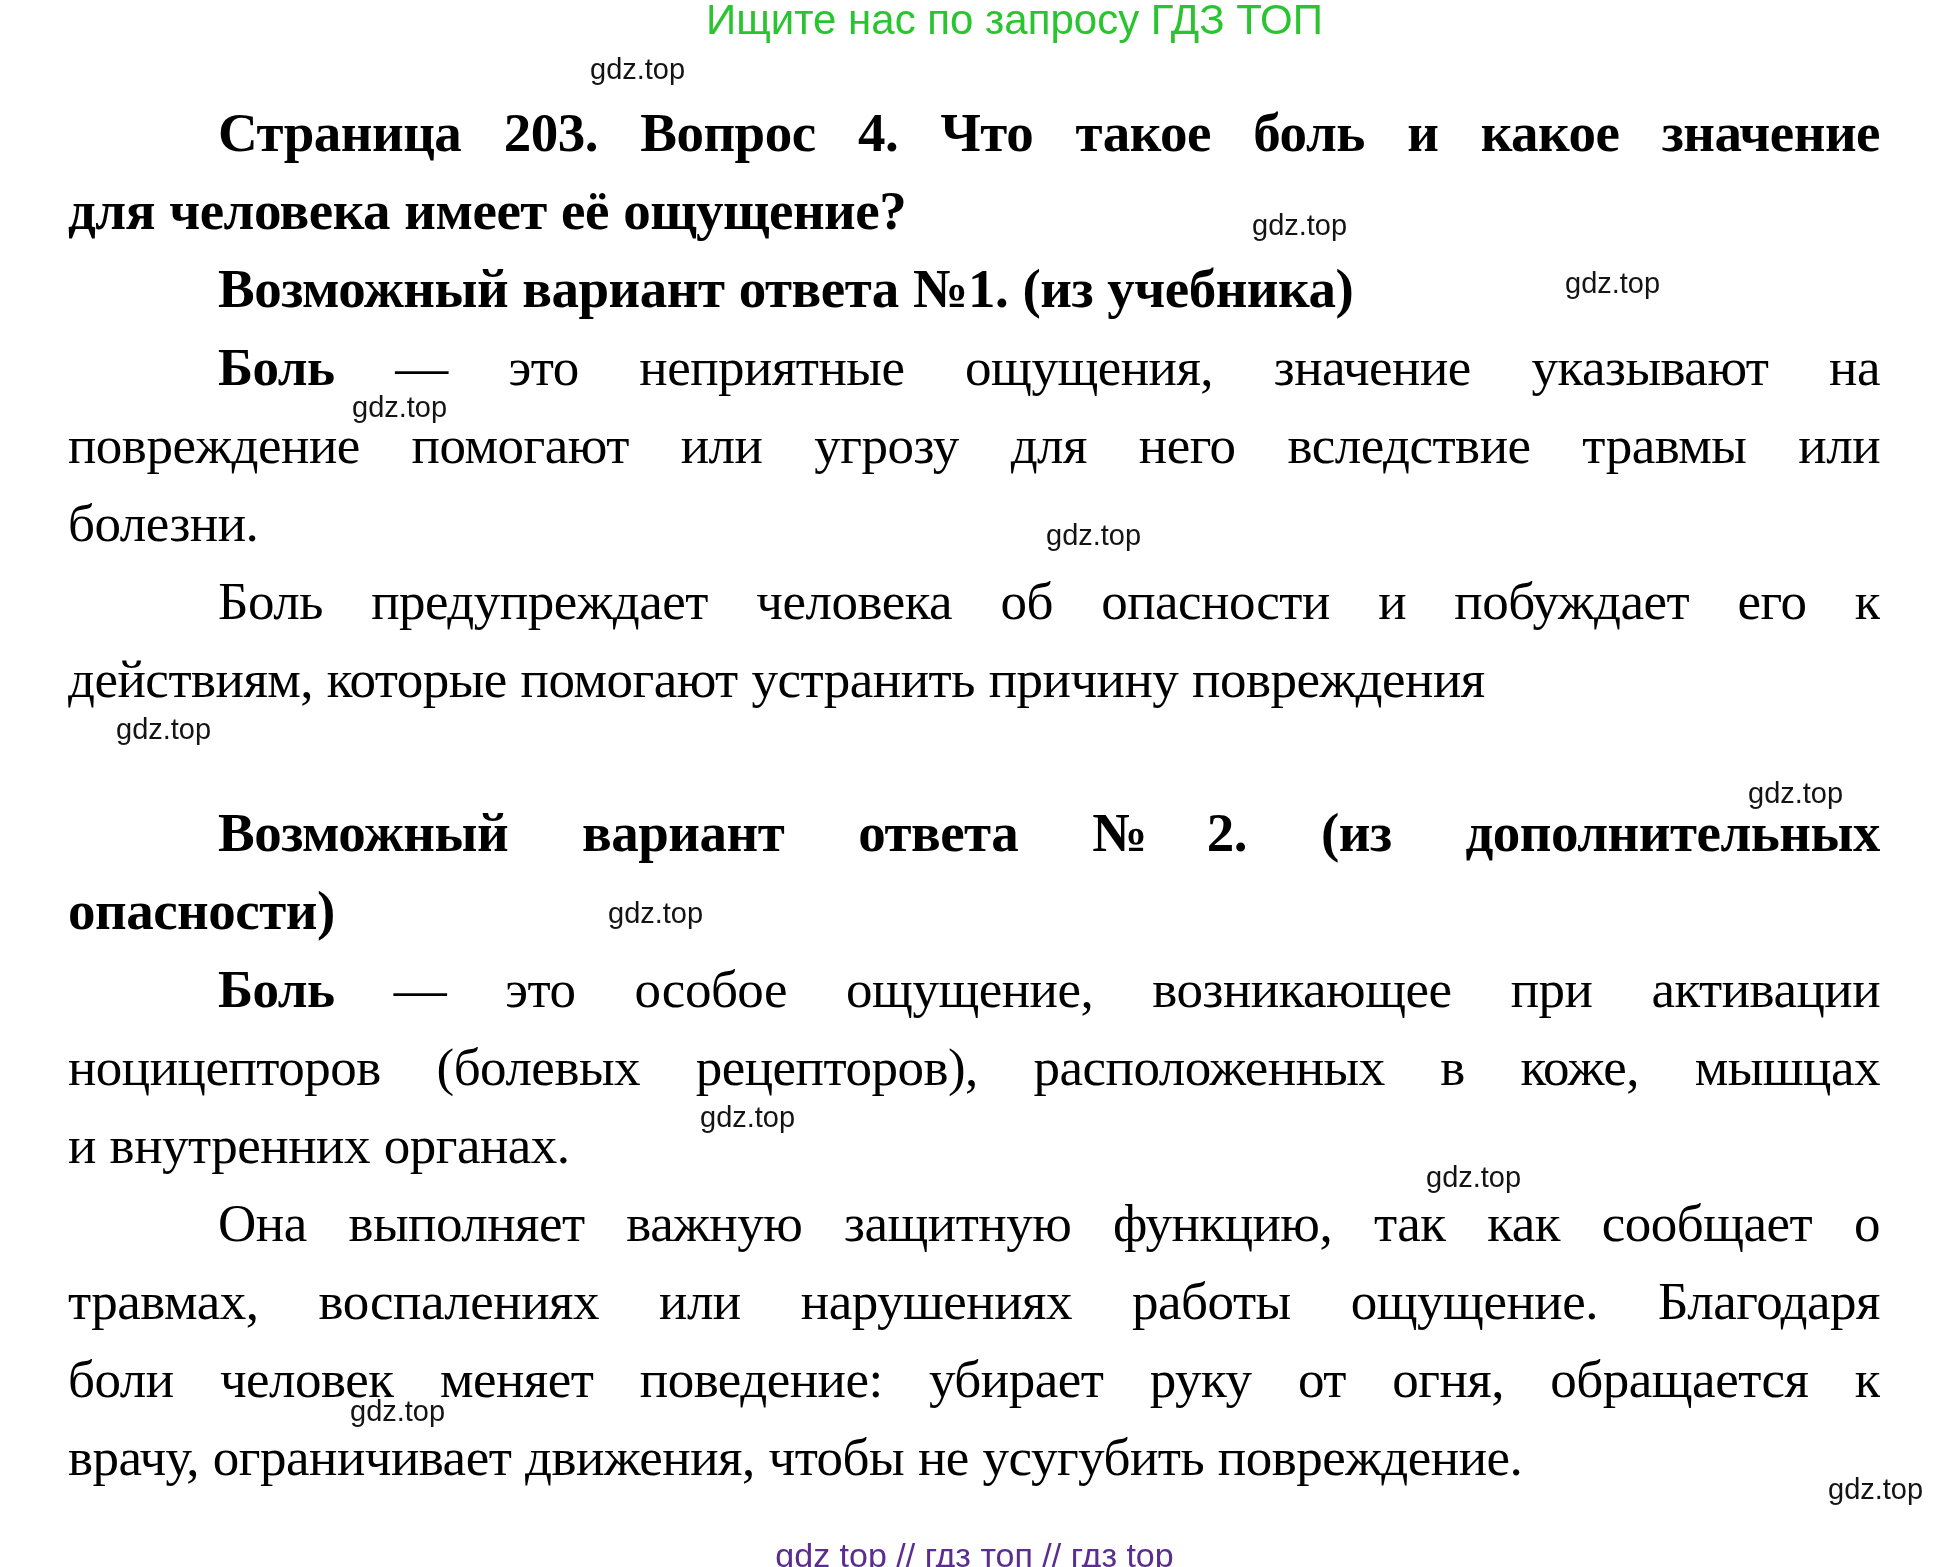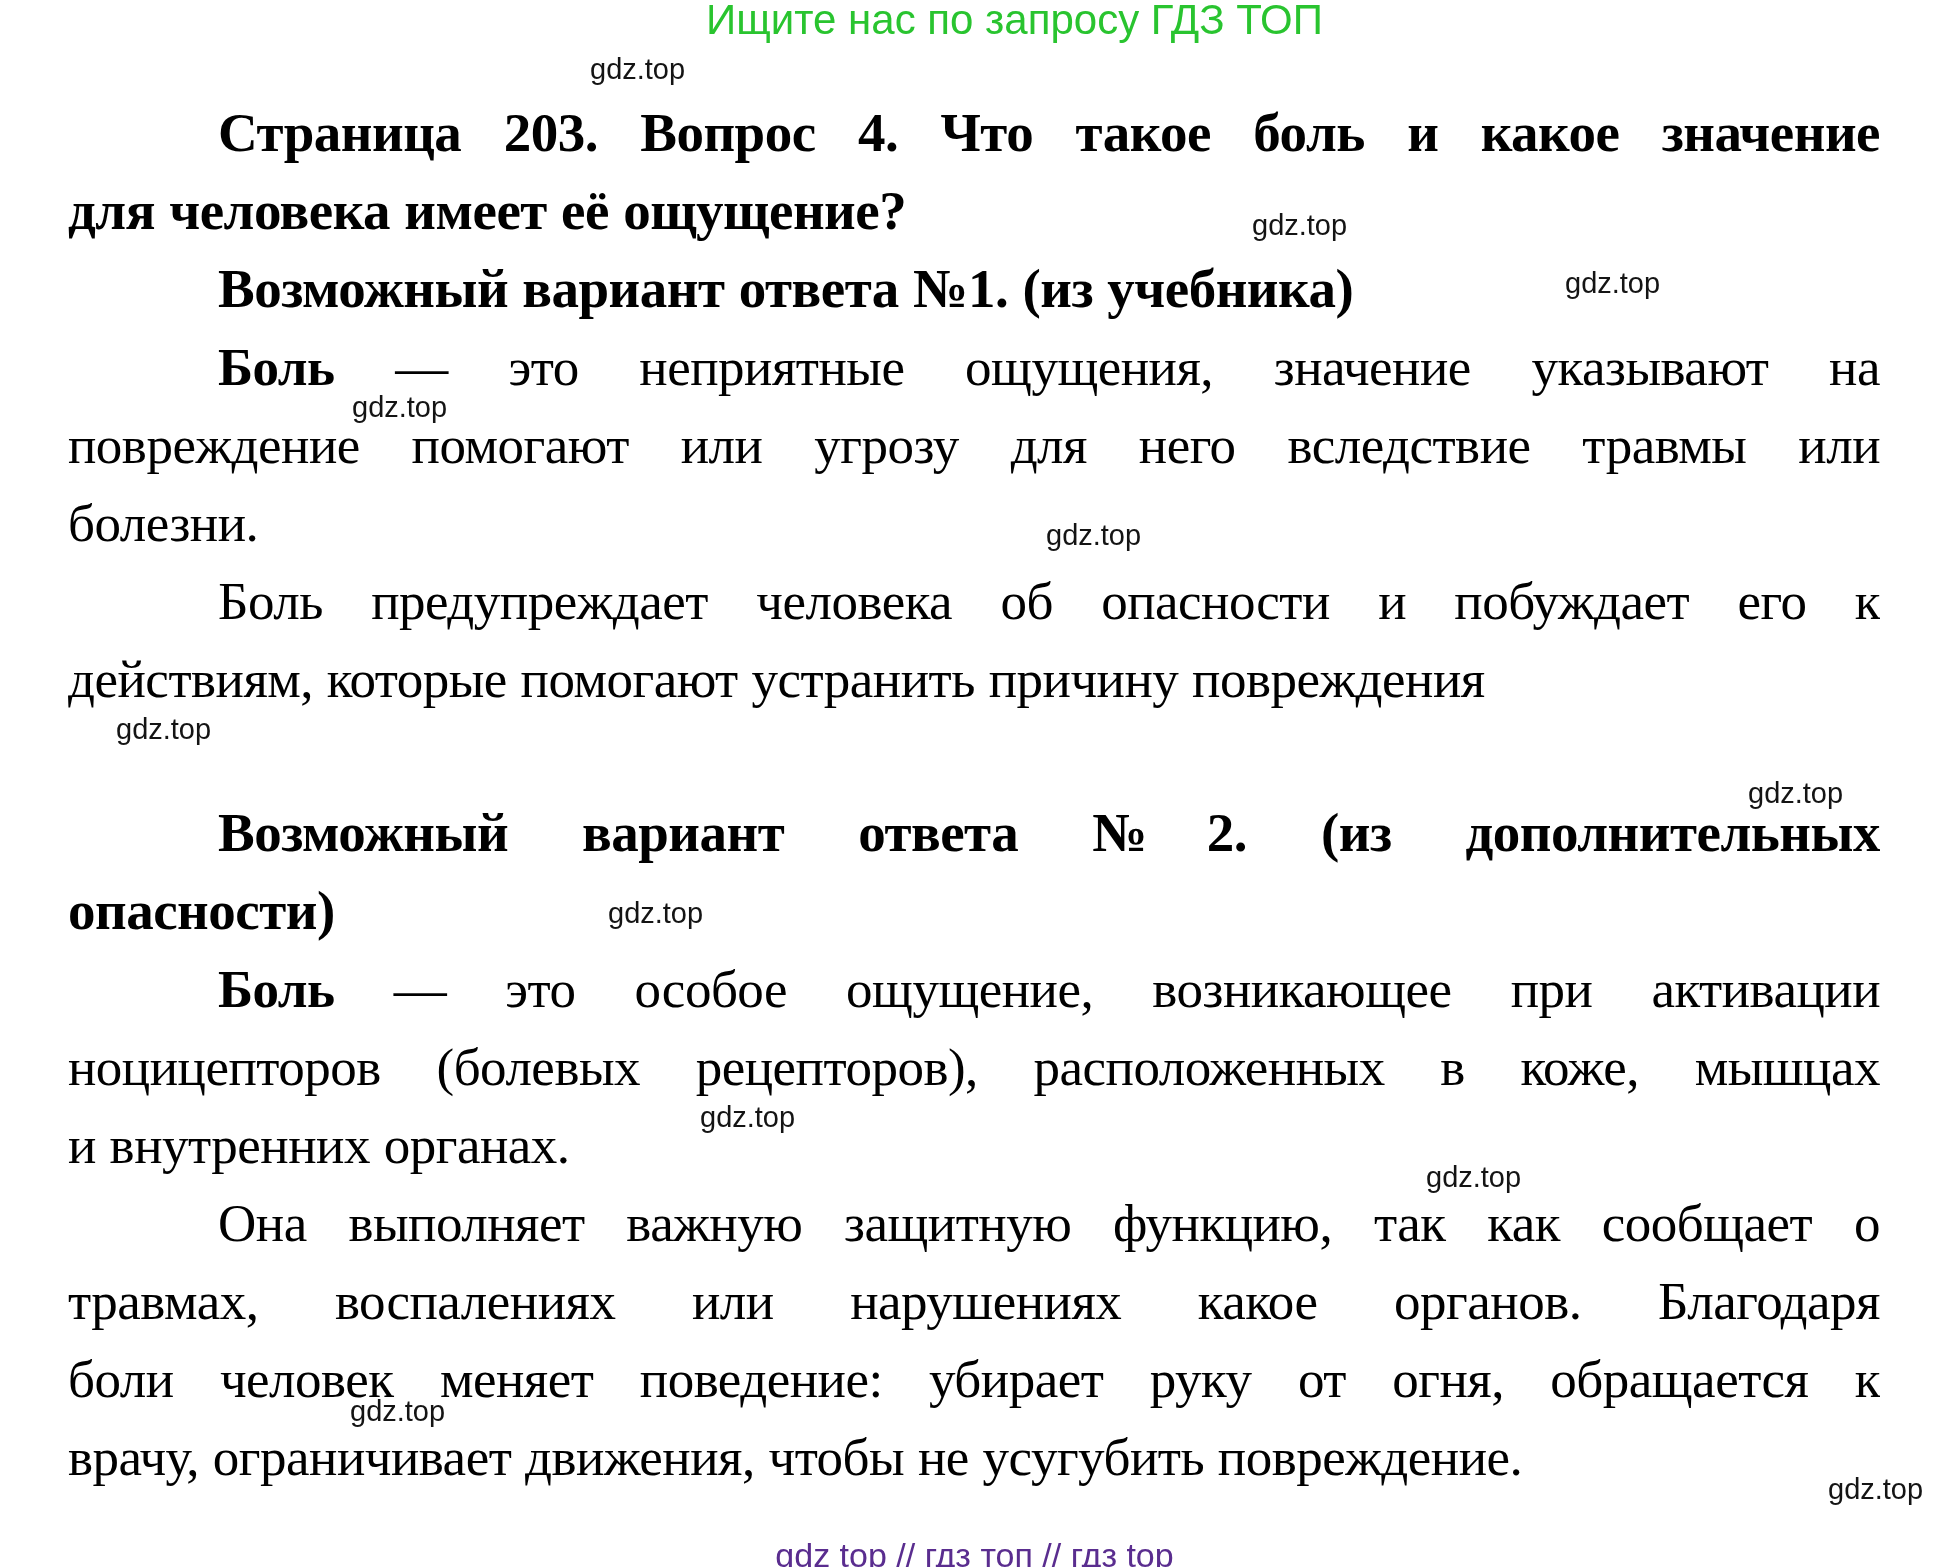--- a/index.html
+++ b/index.html
@@ -97,21 +97,21 @@
         <div class="line jline indent"><span>Возможный вариант ответа №2. (из дополнительных</span></div>
         <div class="line"><span>опасности)</span></div>
       </div>
       <div class="para">
         <div class="line jline indent"><b>Боль</b><span> — это особое ощущение, возникающее при активации</span></div>
         <div class="line jline"><span>ноцицепторов (болевых рецепторов), расположенных в коже, мышцах</span></div>
         <div class="line"><span>и внутренних органах.</span></div>
       </div>
       <div class="para">
         <div class="line jline indent"><span>Она выполняет важную защитную функцию, так как сообщает о</span></div>
-        <div class="line jline"><span>травмах, воспалениях или нарушениях какое органов. Благодаря</span></div>
+        <div class="line jline"><span>травмах, воспалениях или нарушениях работы ощущение. Благодаря</span></div>
         <div class="line jline"><span>боли человек меняет поведение: убирает руку от огня, обращается к</span></div>
         <div class="line"><span>врачу, ограничивает движения, чтобы не усугубить повреждение.</span></div>
       </div>
     </div>
 
   <div class="footer">gdz top  //  гдз топ  //  гдз top</div>
 
 </div>
 
 </body></html>

